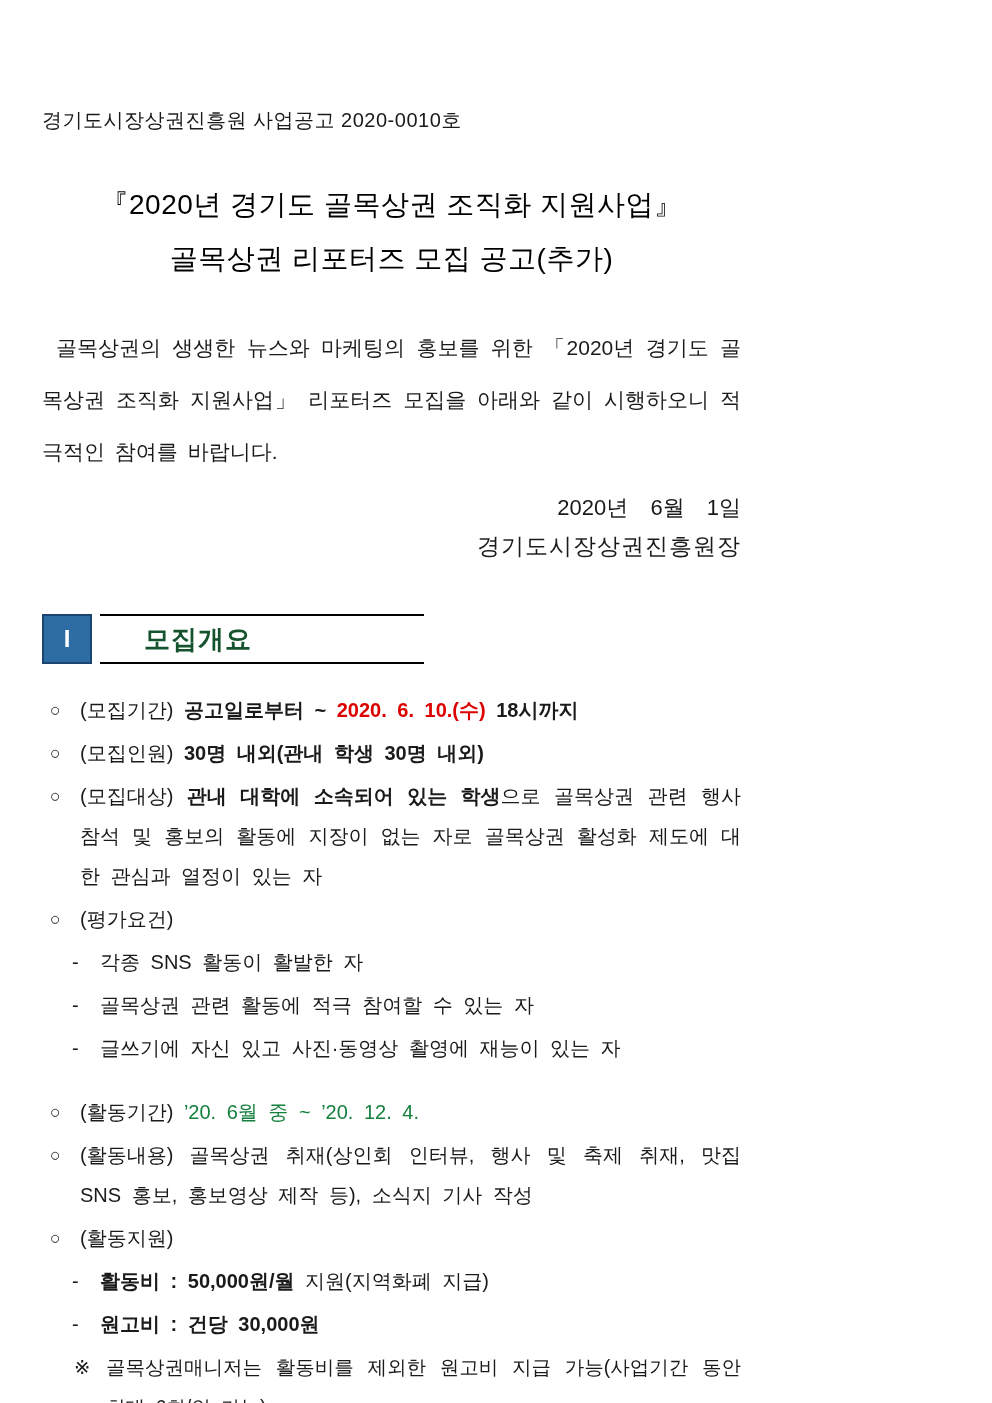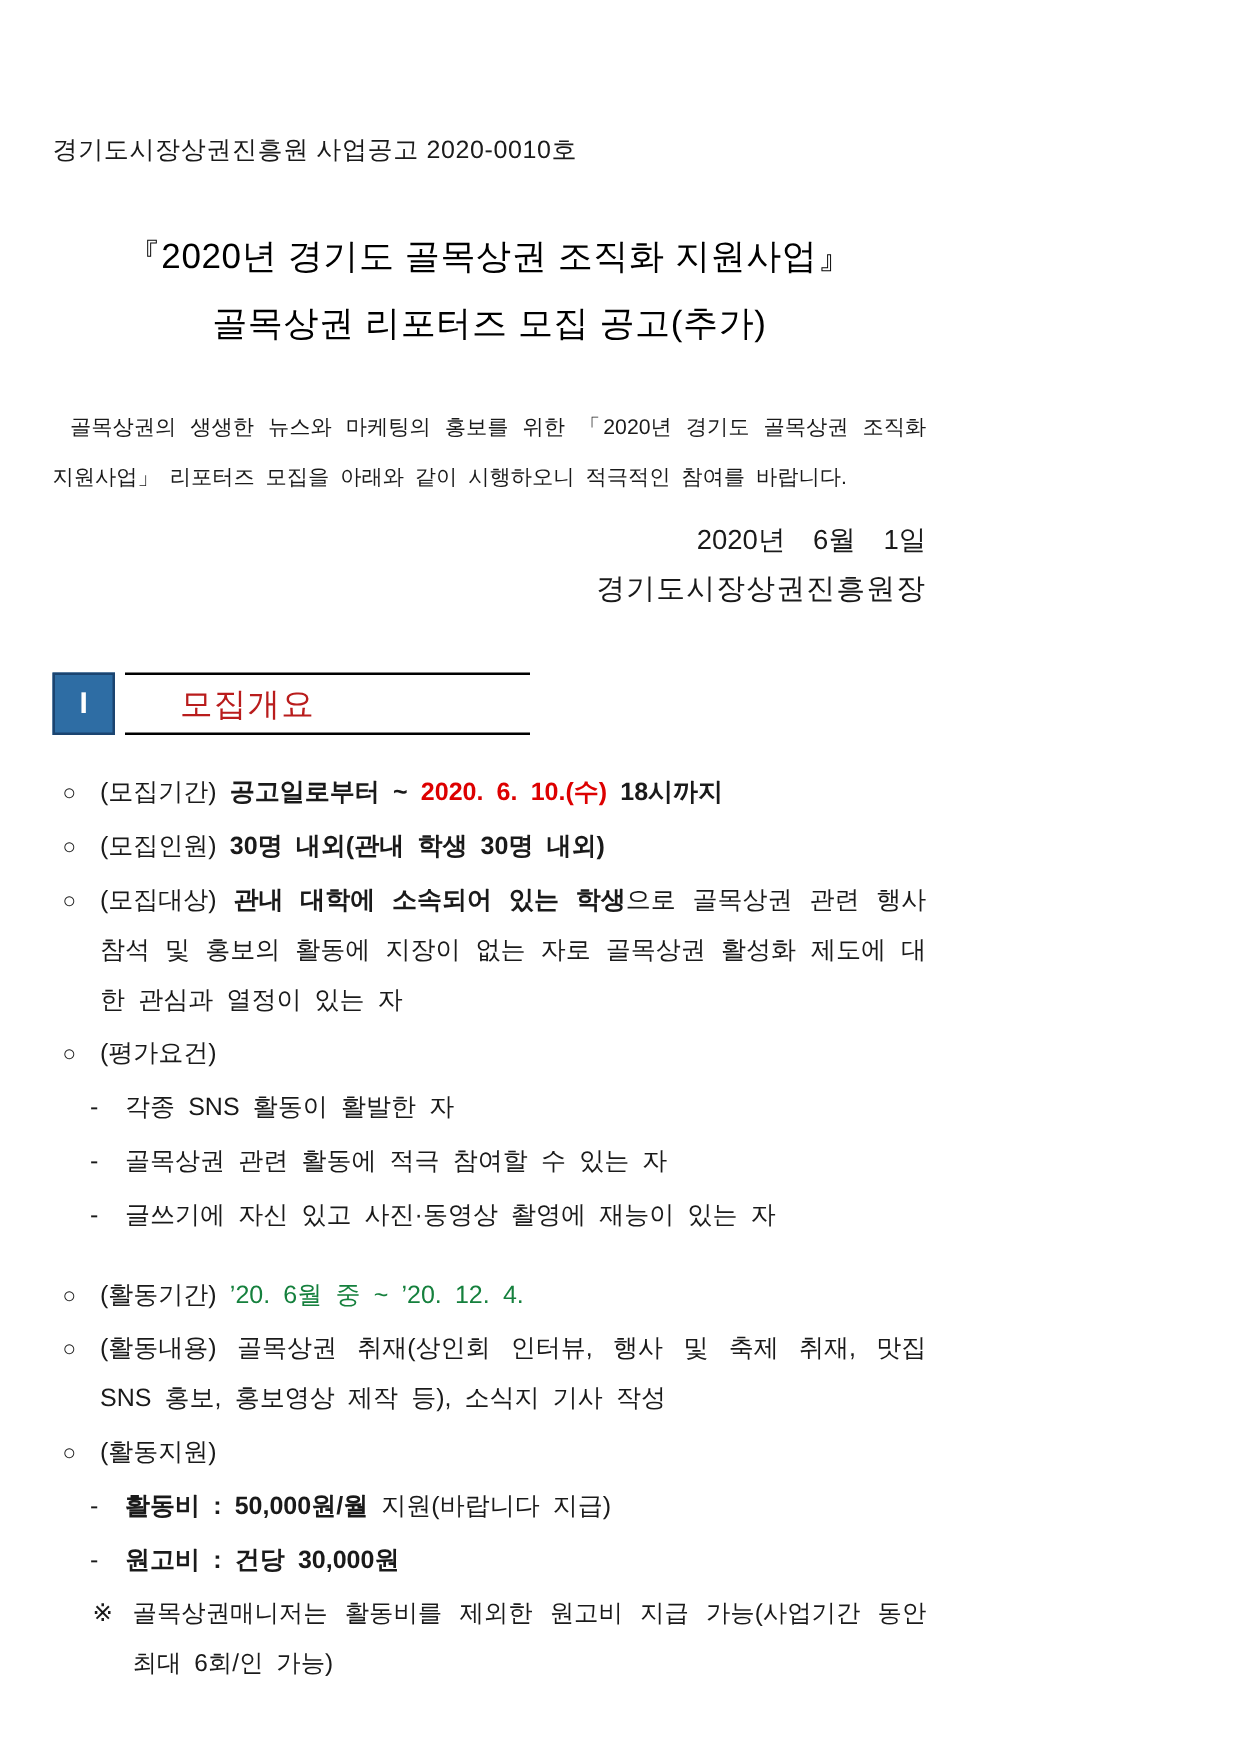--- a/index.html
+++ b/index.html
@@ -33,22 +33,22 @@
   }
   .title-line {
     font-size: 28px;
     font-weight: normal;
     line-height: 54px;
     letter-spacing: 0.5px;
     color: #000000;
   }
   .intro {
     margin: 36px 0 0 0;
-    font-size: 17px;
-    line-height: 40px;
+    font-size: 21px;
+    line-height: 52px;
     text-align: justify;
     text-indent: 14px;
     word-spacing: 4px;
     color: #1a1a1a;
   }
   .date-block {
     margin-top: 10px;
     text-align: right;
     color: #1a1a1a;
   }
@@ -89,22 +89,22 @@
     width: 324px;
     margin-left: 8px;
     border-top: 2px solid #000000;
     border-bottom: 2px solid #000000;
     padding-left: 44px;
     display: flex;
     align-items: center;
   }
   .section-title {
     font-size: 26px;
-    font-weight: normal;
-    color: #b91c1c;
+    font-weight: bold;
+    color: #14532d;
     letter-spacing: 1px;
   }
   .items {
     margin-top: 26px;
   }
   .items.second { margin-top: 24px; }
   .item {
     position: relative;
     padding-left: 38px;
     font-size: 20px;
@@ -166,18 +166,18 @@
       <div class="item indent1"><span class="marker">-</span><span class="itext"><span>각종 SNS 활동이 활발한 자</span></span></div>
       <div class="item indent1"><span class="marker">-</span><span class="itext"><span>골목상권 관련 활동에 적극 참여할 수 있는 자</span></span></div>
       <div class="item indent1"><span class="marker">-</span><span class="itext"><span>글쓰기에 자신 있고 사진·동영상 촬영에 재능이 있는 자</span></span></div>
     </div>
 
 
   <div class="items second">
       <div class="item"><span class="marker circle">○</span><span class="itext"><span>(활동기간) </span><span style="color: #15803d;">’20. 6월 중 ~ ’20. 12. 4.</span></span></div>
       <div class="item"><span class="marker circle">○</span><span class="itext"><span>(활동내용) 골목상권 취재(상인회 인터뷰, 행사 및 축제 취재, 맛집 SNS 홍보, 홍보영상 제작 등), 소식지 기사 작성</span></span></div>
       <div class="item"><span class="marker circle">○</span><span class="itext"><span>(활동지원)</span></span></div>
-      <div class="item indent1"><span class="marker">-</span><span class="itext"><span class="b">활동비 : 50,000원/월</span><span> 지원(바랍니다 지급)</span></span></div>
+      <div class="item indent1"><span class="marker">-</span><span class="itext"><span class="b">활동비 : 50,000원/월</span><span> 지원(지역화폐 지급)</span></span></div>
       <div class="item indent1"><span class="marker">-</span><span class="itext"><span class="b">원고비 : 건당 30,000원</span></span></div>
       <div class="item indent1 small"><span class="marker">※</span><span class="itext"><span>골목상권매니저는 활동비를 제외한 원고비 지급 가능(사업기간 동안 최대 6회/인 가능)</span></span></div>
     </div>
 
 </div>
 
 </body></html>

